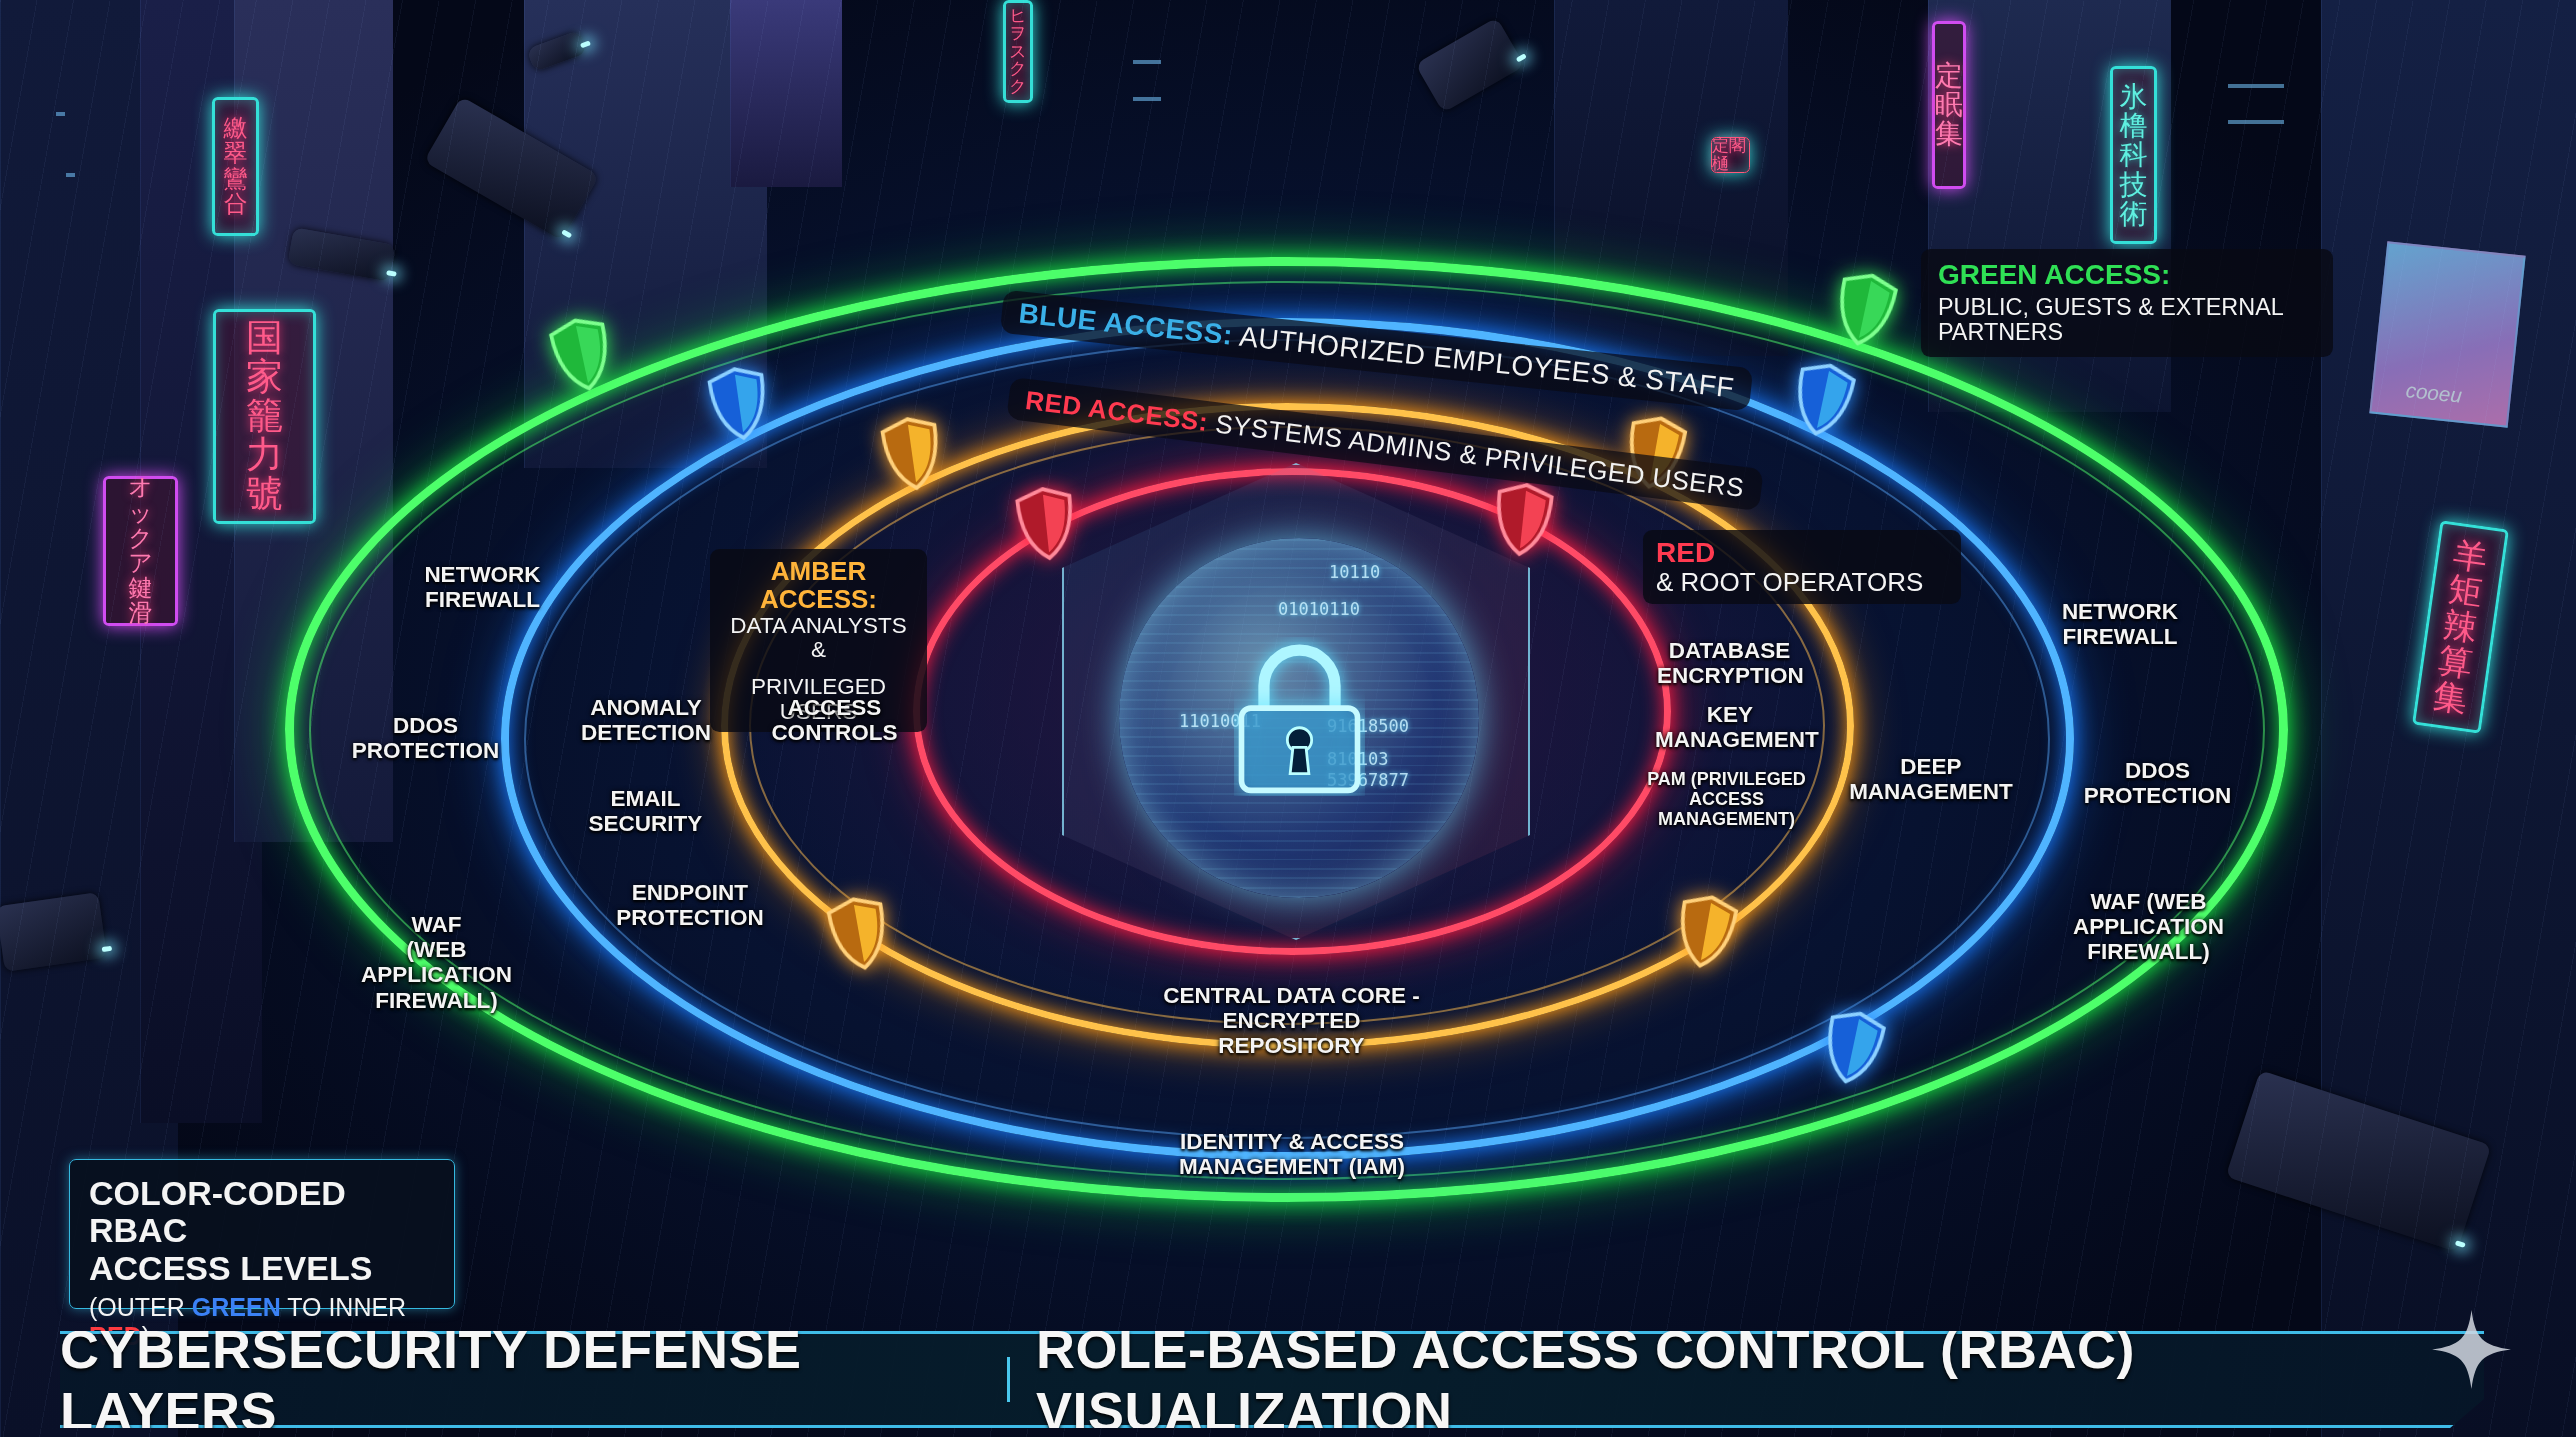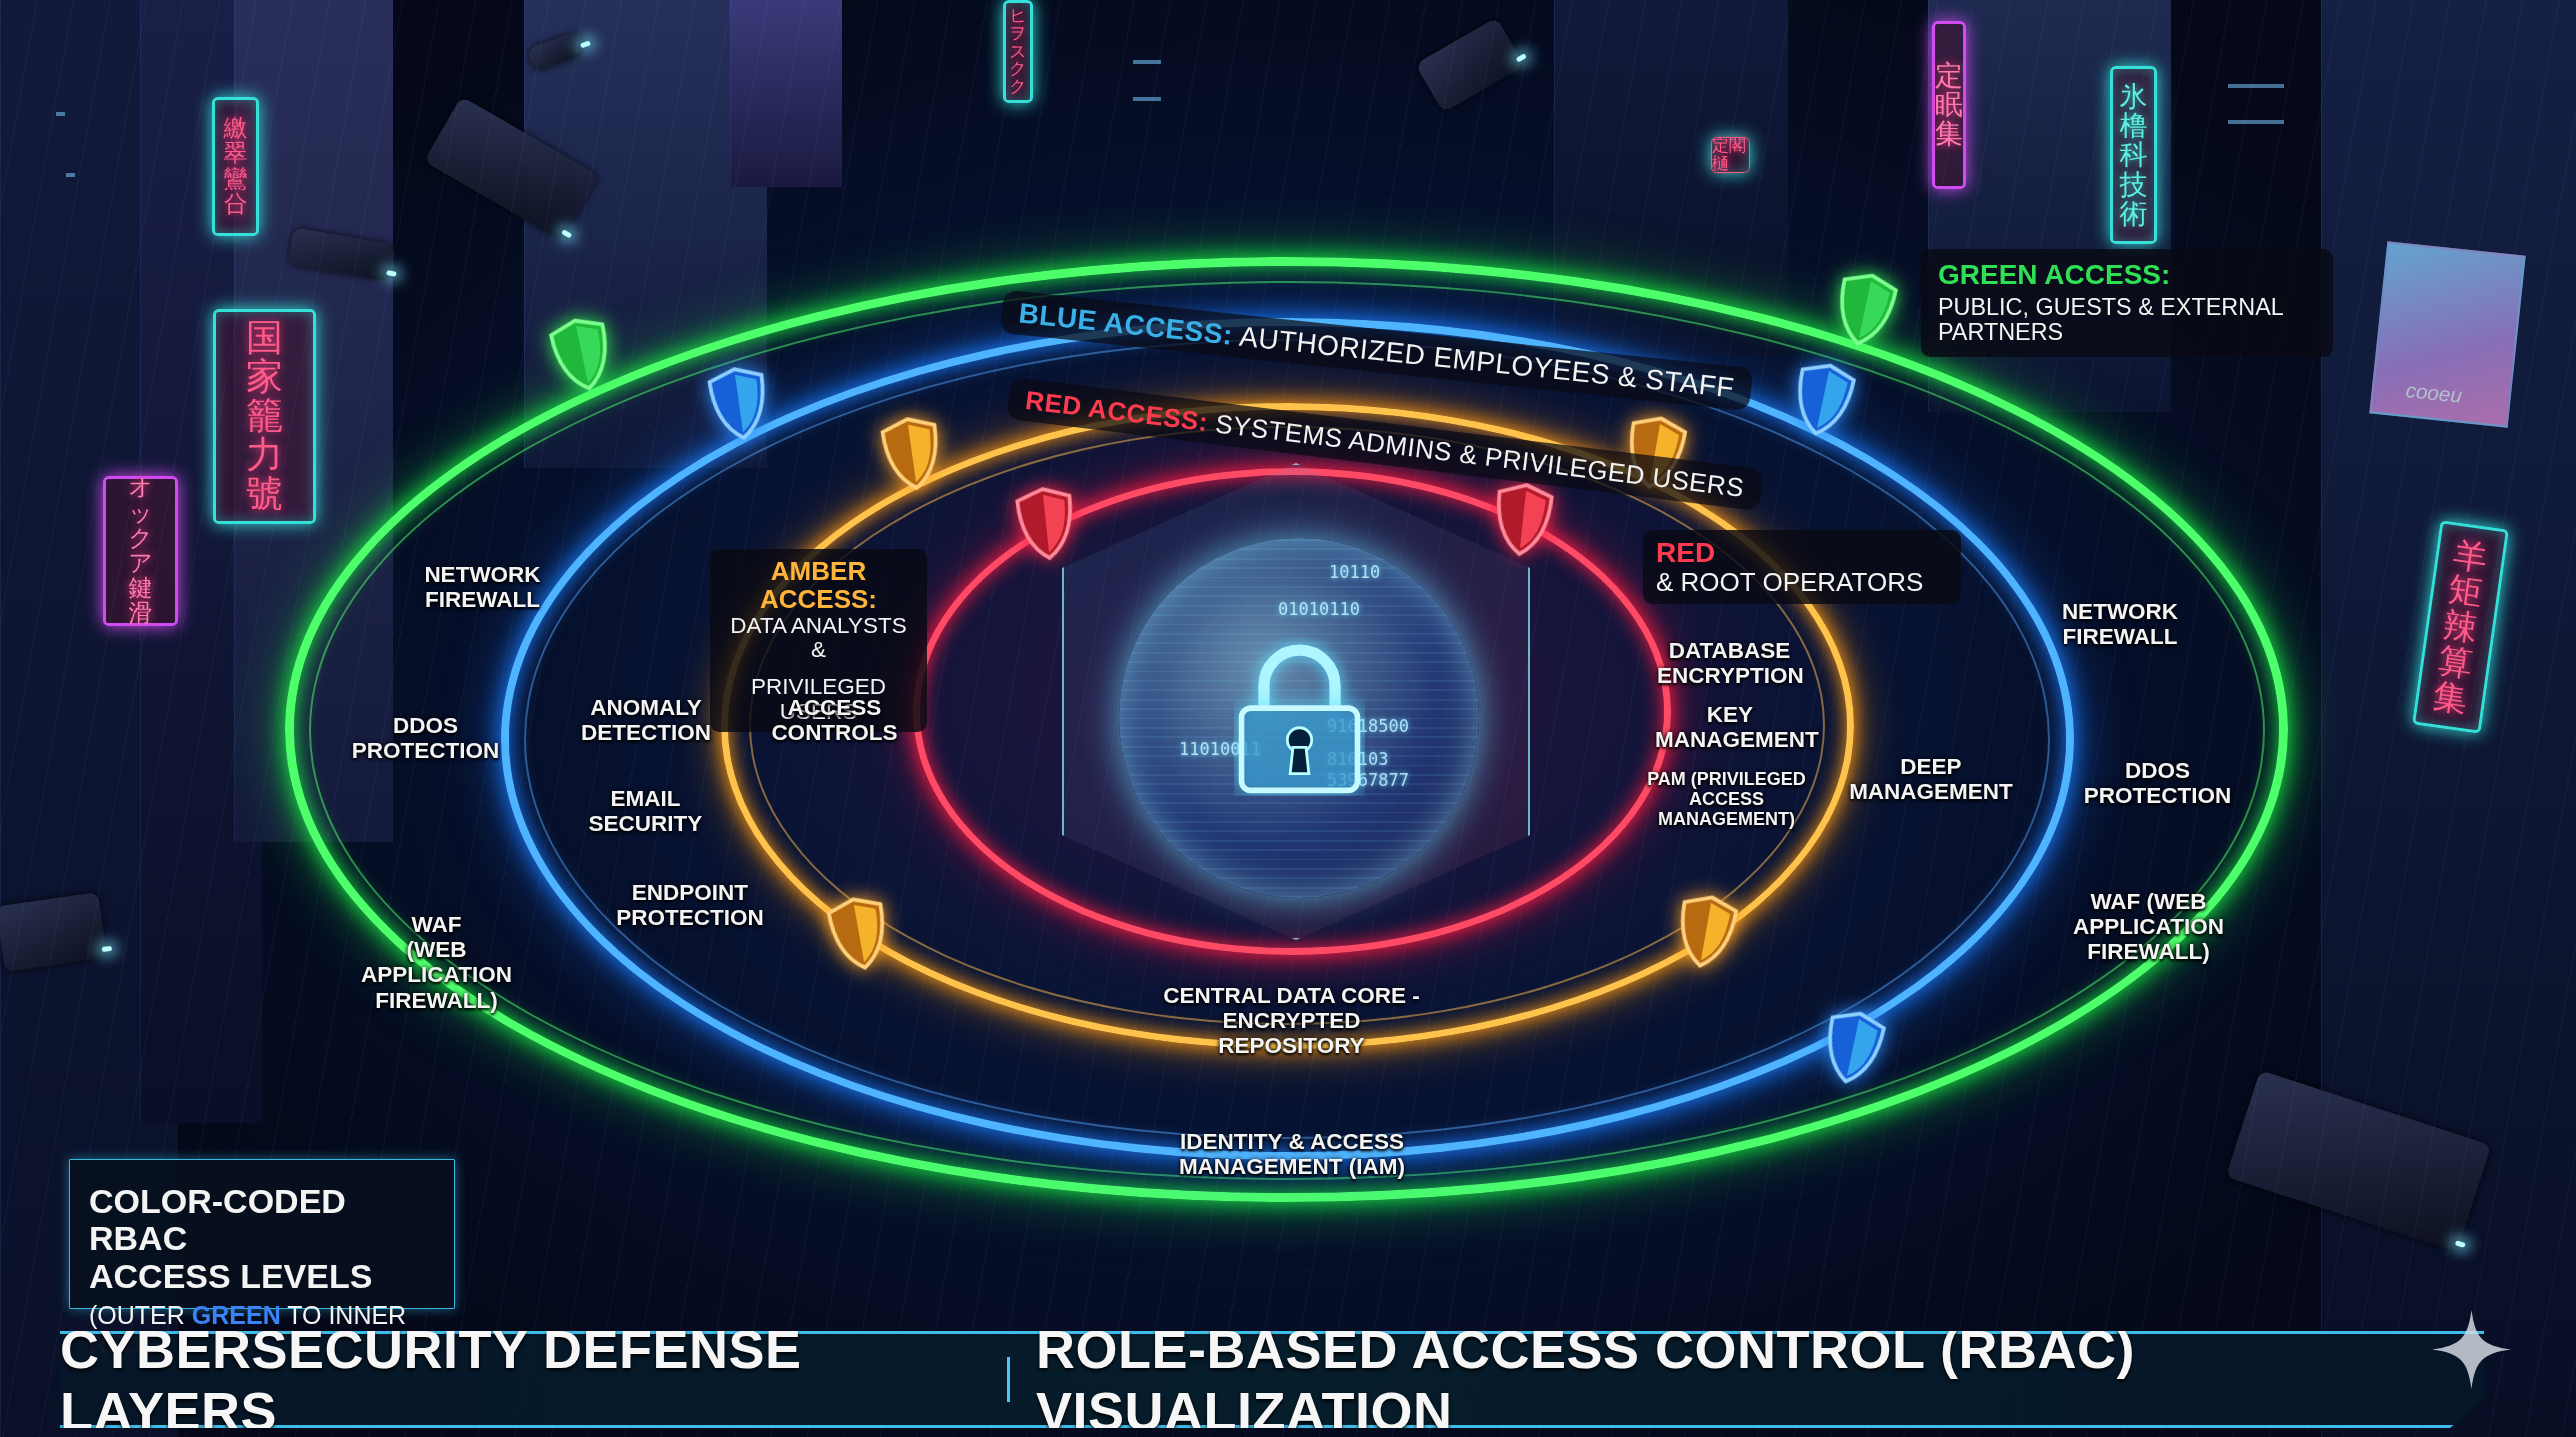--- a/index.html
+++ b/index.html
@@ -86,22 +86,22 @@
   .lbl.sm { font-size: 19px; }
 
   .callout {
     position:absolute; background: rgba(8,10,20,0.82); border-radius: 9.4px; padding: 11.2px 17px;
     color:#f4f4f4; text-transform: uppercase; line-height: 1.1;
   }
   .callout .head { font-weight: bold; display:block; }
 
   .legend-box {
     position:absolute; left: 69px; top: 1159px; width: 386px; height: 150px;
-    background: rgba(8,16,30,0.92); border: 1.9px solid #35b9e0; border-radius: 1px;
-    box-shadow: 0 0 11.2px rgba(53,185,224,0.5); padding: 23px 19px; color:#f4f4f4;
+    background: rgba(8,16,30,0.92); border: 1.9px solid #35b9e0; border-radius: 7px;
+    box-shadow: 0 0 11.2px rgba(53,185,224,0.5); padding: 15px 19px; color:#f4f4f4;
   }
   .legend-title { font-size: 34px; font-weight: bold; line-height: 1.1; text-transform: uppercase; }
   .legend-sub { font-size: 25px; margin-top: 5.6px; text-transform: uppercase; }
 
   .title-bar {
     position:absolute; left: 60px; top: 1331px; width: 2424px; height: 97px;
     background: linear-gradient(90deg, rgba(6,22,40,0.95), rgba(6,30,44,0.95) 50%, rgba(6,22,40,0.95));
     border-top: 3.7px solid #3fbce8; border-bottom: 3.7px solid #3fbce8;
     clip-path: polygon(0 0, 100% 0, 100% 70%, 98.6% 100%, 0 100%);
     display:flex; align-items:center; justify-content:center; gap: 26px;
@@ -199,21 +199,21 @@
 <div class="ring ring-green-2"></div>
 <div class="ring ring-blue"></div>
 <div class="ring ring-blue-2"></div>
 <div class="ring ring-amber"></div>
 <div class="ring ring-amber-2"></div>
 <div class="ring ring-red"></div>
 
 <div class="core-cube"></div>
 <div class="core-sphere"></div>
 <div class="binary" style="left:1278px;top:599px;">01010110</div>
-<div class="binary" style="left:1179px;top:711px;margin-top:28px;">11010011</div>
+<div class="binary" style="left:1179px;top:711px;">11010011</div>
 <div class="binary" style="left:1329px;top:562px;">10110</div>
 <div class="binary" style="left:1327px;top:716px;">91618500</div>
 <div class="binary" style="left:1327px;top:749px;">810103</div>
 <div class="binary" style="left:1327px;top:770px;">53967877</div>
 <div class="lock">
   <svg viewBox="0 0 140 170" width="131" height="159">
     <path d="M32 78 V52 a38 38 0 0 1 76 0 V78" fill="none" stroke="#aef6ff" stroke-width="12" style="filter:drop-shadow(0 0 8px #5de0ff)"></path>
     <rect x="8" y="76" width="124" height="88" rx="10" fill="rgba(40,120,180,0.55)" stroke="#c6faff" stroke-width="6" style="filter:drop-shadow(0 0 10px #5de0ff)"></rect>
     <circle cx="70" cy="110" r="13" fill="#04203a" stroke="#bff" stroke-width="3"></circle>
     <path d="M63 118 L60 146 H80 L77 118 Z" fill="#04203a" stroke="#bff" stroke-width="3"></path>

